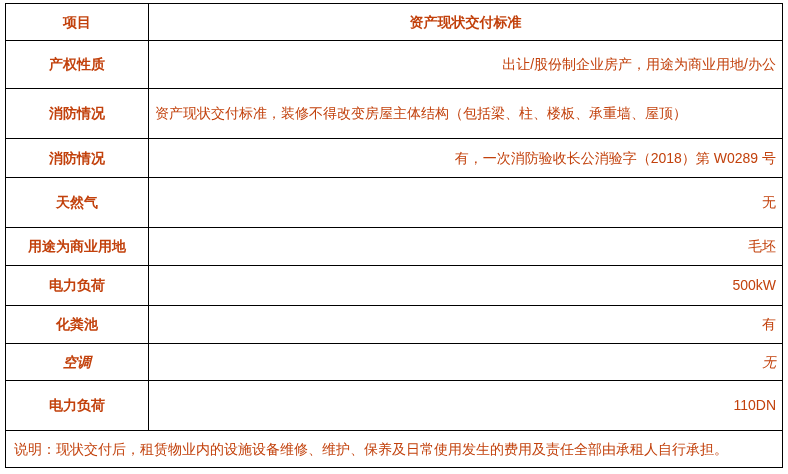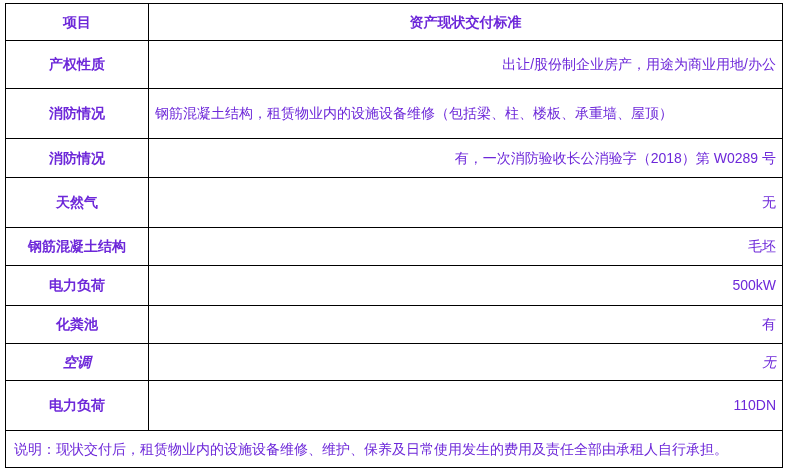--- a/index.html
+++ b/index.html
@@ -22,21 +22,21 @@
     left: 5px;
     top: 3px;
     width: 777px;
     border-collapse: collapse;
     table-layout: fixed;
   }
   .spec-table col.c1 { width: 143px; }
   .spec-table col.c2 { width: 634px; }
   .spec-table th, .spec-table td {
     border: 1px solid #000000;
-    color: #6d28d9;
+    color: #c2410c;
     font-size: 14px;
     line-height: 1.35;
     padding: 2px 6px;
     vertical-align: middle;
     overflow: hidden;
     word-break: break-all;
   }
   .spec-table th {
     font-weight: bold;
     text-align: center;
@@ -84,32 +84,32 @@
       <tr class="r0">
         <th>项目</th>
         <th>资产现状交付标准</th>
       </tr>
       <tr class="r1">
         <td class="label">产权性质</td>
         <td class="value">出让/股份制企业房产，用途为商业用地/办公</td>
       </tr>
       <tr class="r2">
         <td class="label">消防情况</td>
-        <td class="value left">钢筋混凝土结构，租赁物业内的设施设备维修（包括梁、柱、楼板、承重墙、屋顶）</td>
+        <td class="value left">资产现状交付标准，装修不得改变房屋主体结构（包括梁、柱、楼板、承重墙、屋顶）</td>
       </tr>
       <tr class="r3">
         <td class="label">消防情况</td>
         <td class="value">有，一次消防验收长公消验字（2018）第 W0289 号</td>
       </tr>
       <tr class="r4">
         <td class="label">天然气</td>
         <td class="value">无</td>
       </tr>
       <tr class="r5">
-        <td class="label">钢筋混凝土结构</td>
+        <td class="label">用途为商业用地</td>
         <td class="value">毛坯</td>
       </tr>
       <tr class="r6">
         <td class="label">电力负荷</td>
         <td class="value">500kW</td>
       </tr>
       <tr class="r7">
         <td class="label">化粪池</td>
         <td class="value">有</td>
       </tr>

